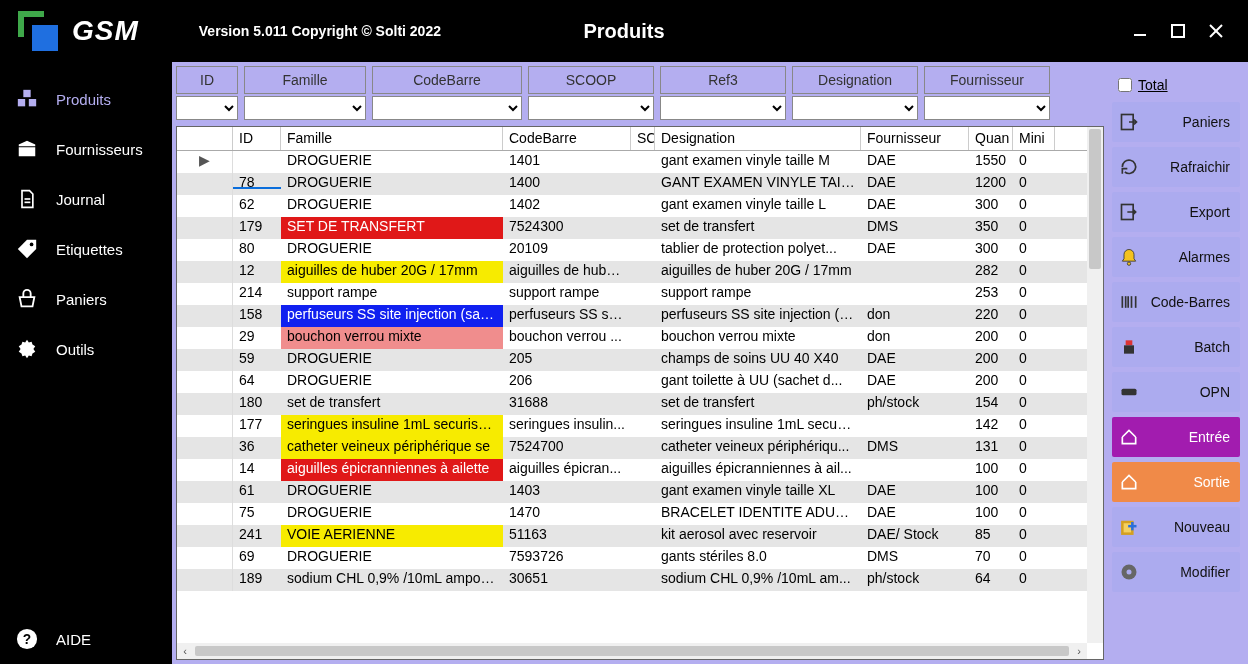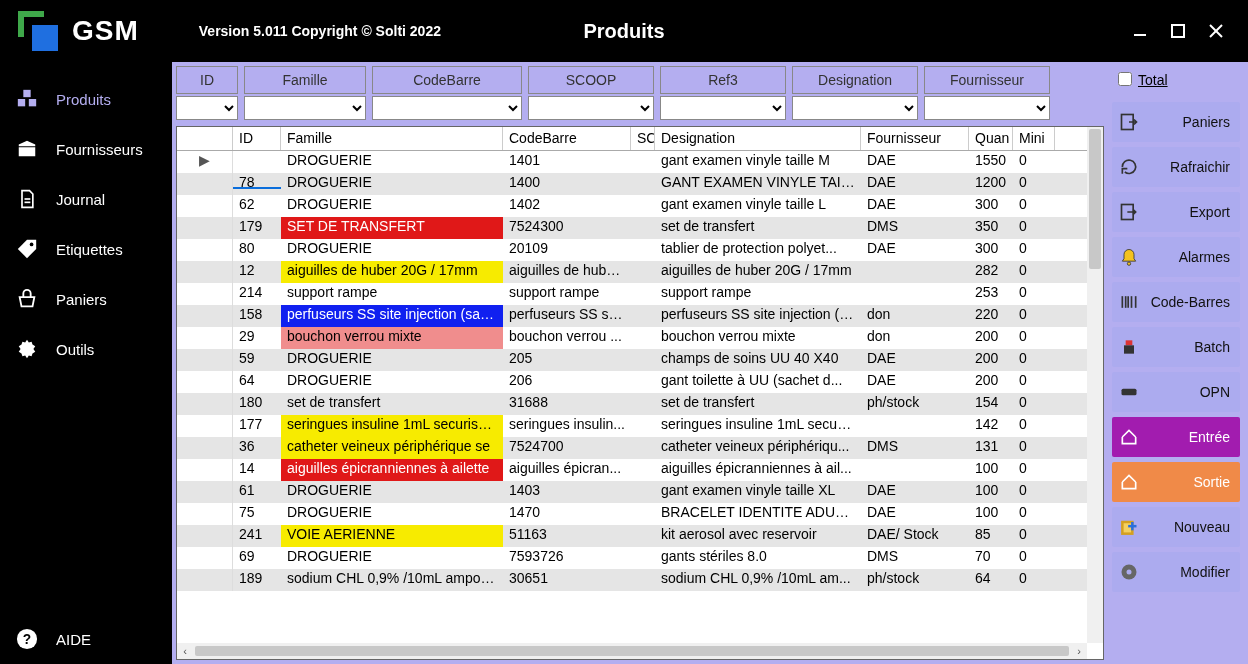--- a/index.html
+++ b/index.html
@@ -3,39 +3,39 @@
 <meta charset="utf-8">
 <style>
 * { margin:0; padding:0; box-sizing:border-box; font-family:"Segoe UI",Arial,sans-serif; }
 body { width:1248px; height:664px; background:#b4aef0; overflow:hidden; }
 
 
 .titlebar { height:62px; background:#000; color:#fff; display:flex; align-items:center; }
 .logo { width:40px; height:40px; margin-left:18px; position:relative; }
 .logo-a { position:absolute; left:0; top:0; width:26px; height:26px; border:6px solid #3fa84a; border-right:none; border-bottom:none; }
 .logo-b { position:absolute; right:0; bottom:0; width:26px; height:26px; background:#1f6fe0; }
-.logo-text { font-size:28px; font-weight:900; margin-left:14px; letter-spacing:1px; }
+.logo-text { font-size:28px; font-weight:900; font-style:italic; margin-left:14px; letter-spacing:1px; }
 .version { font-size:14px; font-weight:600; margin-left:60px; }
 .title { font-size:20px; font-weight:700; position:absolute; left:50%; transform:translateX(-50%); }
 .win-controls { margin-left:auto; display:flex; gap:18px; padding-right:22px; }
 .win-btn { width:20px; height:20px; display:flex; align-items:center; justify-content:center; cursor:pointer; color:#fff; }
 
 
 .layout { display:flex; height:602px; }
 
 
 .sidebar { width:172px; background:#000; color:#fff; display:flex; flex-direction:column; padding-top:12px; }
 .sb-item { height:50px; display:flex; align-items:center; gap:18px; padding-left:16px; cursor:pointer; font-size:15px; }
 .sb-item.active { color:#b4aef0; }
 .sb-icon { width:22px; height:22px; display:flex; align-items:center; justify-content:center; }
 .sb-spacer { flex:1; }
 
 
 .rpanel { width:140px; display:flex; flex-direction:column; gap:4px; padding:10px 8px 0 4px; }
-.total-row { height:26px; display:flex; gap:6px; padding-left:6px; font-size:14px;text-decoration:underline; }
+.total-row { height:26px; display:flex; align-items:center; gap:6px; padding-left:6px; font-size:14px;text-decoration:underline; }
 .rbtn { height:40px; background:#acabef; display:flex; align-items:center; cursor:pointer; font-size:14px; color:#111; border-radius:2px; }
 .rbtn .ricon { width:34px; display:flex; align-items:center; justify-content:center; }
 .rbtn .rlabel { flex:1; text-align:right; padding-right:10px; }
 .rbtn.green { background:#a21caf; color:#fff; }
 .rbtn.orange { background:#f08a48; color:#fff; }
 
 
 .main { flex:1; display:flex; flex-direction:column; padding:4px; gap:0; }
 
 

